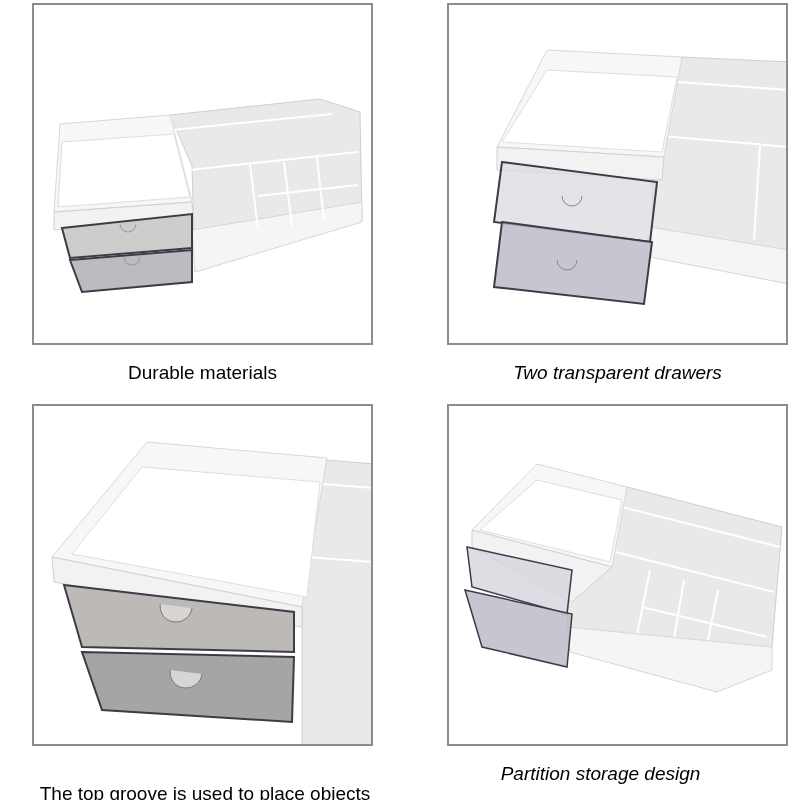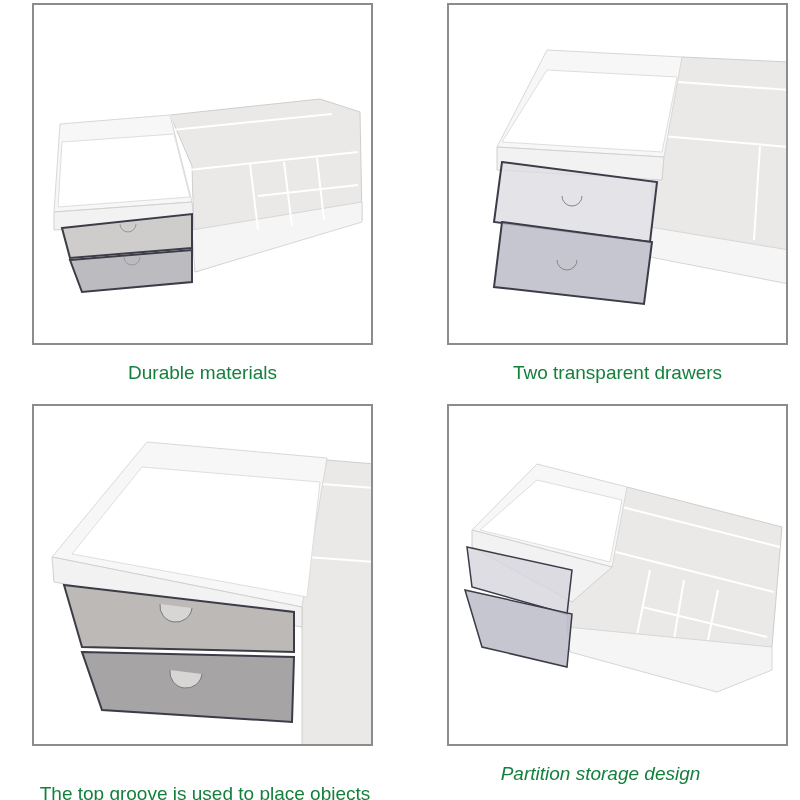--- a/index.html
+++ b/index.html
@@ -1,19 +1,19 @@
 <!DOCTYPE html>
 <html><head>
 <meta charset="utf-8">
 <style>
   html, body { margin:0; padding:0; background:#ffffff; }
   body { width:800px; height:800px; position:relative; overflow:hidden;
          font-family:"Liberation Sans", sans-serif; }
   .panel { position:absolute; box-sizing:border-box; border:2px solid #8c8c8c; background:#ffffff; overflow:hidden; }
-  .caption { position:absolute; text-align:center; font-size:19px; color:#15803d; white-space:nowrap; }
+  .caption { position:absolute; text-align:center; font-size:19px; color:#000000; white-space:nowrap; }
   svg { position:absolute; left:0; top:0; }
 </style>
 </head>
 <body>
 
 <div class="panel" style="left:32px;top:3px;width:341px;height:342px;">
   <svg width="341" height="342" viewBox="32 3 341 342">
 
     <polygon points="168,113 318,97 358,110 360,218 193,270 190,164" fill="#ebe9e7" stroke="#d0cecc"></polygon>
     <polygon points="190,228 360,200 360,220 193,270" fill="#f5f5f5" stroke="#d6d6d6"></polygon>
@@ -47,21 +47,21 @@
     <polygon points="648,225 787,248 787,282 648,255" fill="#f5f5f5" stroke="#d6d6d6"></polygon>
     <polygon points="545,48 680,55 662,155 495,145" fill="#f7f7f7" stroke="#d8d8d8"></polygon>
     <polygon points="545,68 675,75 660,150 500,140" fill="#ffffff" stroke="#dedede"></polygon>
     <polygon points="495,145 662,155 660,178 495,168" fill="#f2f2f2" stroke="#d0d0d0"></polygon>
     <polygon points="500,160 655,180 648,240 492,220" fill="#dcdce2" fill-opacity="0.8" stroke="#3c3c48" stroke-width="2"></polygon>
     <polygon points="500,220 650,240 642,302 492,285" fill="#b8b8c6" fill-opacity="0.8" stroke="#3c3c48" stroke-width="2"></polygon>
     <path d="M560 194 a10 10 0 0 0 20 0" fill="none" stroke="#888"></path>
     <path d="M555 258 a10 10 0 0 0 20 0" fill="none" stroke="#888"></path>
   </svg>
 </div>
-<div class="caption" style="left:447px;top:362px;width:341px;">Two transparent drawers</div>
+<div class="caption" style="left:447px;top:362px;width:341px;font-style:italic;">Two transparent drawers</div>
 
 <div class="panel" style="left:32px;top:404px;width:341px;height:342px;">
   <svg width="341" height="342" viewBox="32 404 341 342">
     <polygon points="325,458 373,462 373,745 300,745 300,560" fill="#ebe9e7" stroke="#d0cecc"></polygon>
     <line x1="320" y1="482" x2="373" y2="486" stroke="#ffffff" stroke-width="2"></line>
     <line x1="305" y1="555" x2="373" y2="560" stroke="#ffffff" stroke-width="2"></line>
     <polygon points="145,440 325,456 300,605 50,555" fill="#f7f7f7" stroke="#d8d8d8"></polygon>
     <polygon points="140,465 318,480 305,595 70,552" fill="#ffffff" stroke="#dedede"></polygon>
     <polygon points="50,555 300,605 300,625 52,580" fill="#f2f2f2" stroke="#d0d0d0"></polygon>
     <polygon points="62,583 292,610 292,650 80,645" fill="#bdb9b6" stroke="#3c3c48" stroke-width="2"></polygon>

